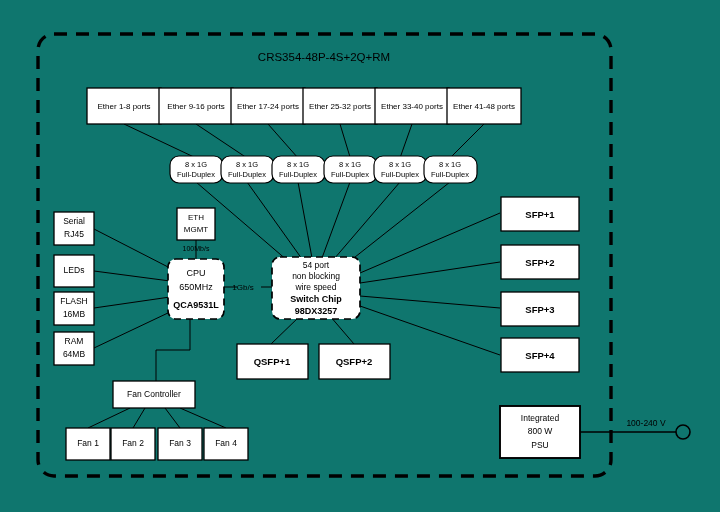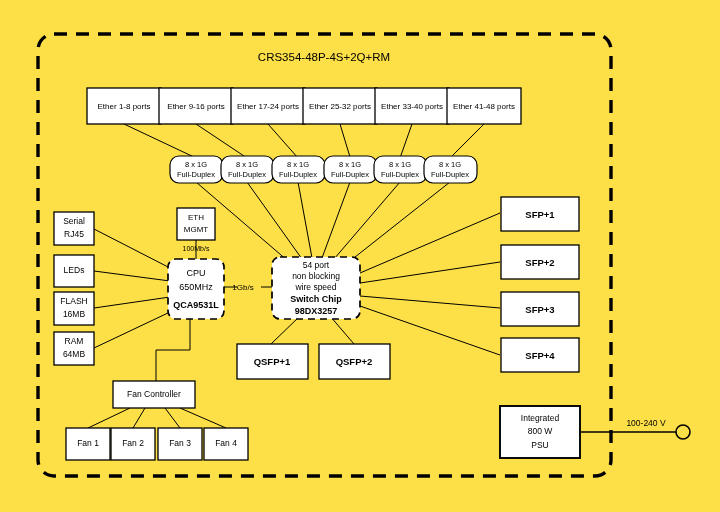--- a/index.html
+++ b/index.html
@@ -4,21 +4,21 @@
 <style>
   html, body {
     margin: 0;
     padding: 0;
     background: #ffffff;
   }
   #stage {
     position: relative;
     width: 720px;
     height: 512px;
-    background: #fde047;
+    background: #0f766e;
     overflow: hidden;
     font-family: "Liberation Sans", sans-serif;
   }
   svg.diagram {
     display: block;
     width: 720px;
     height: 512px;
   }
   .box-fill { fill: #ffffff; }
   .box-stroke { stroke: #000000; }

